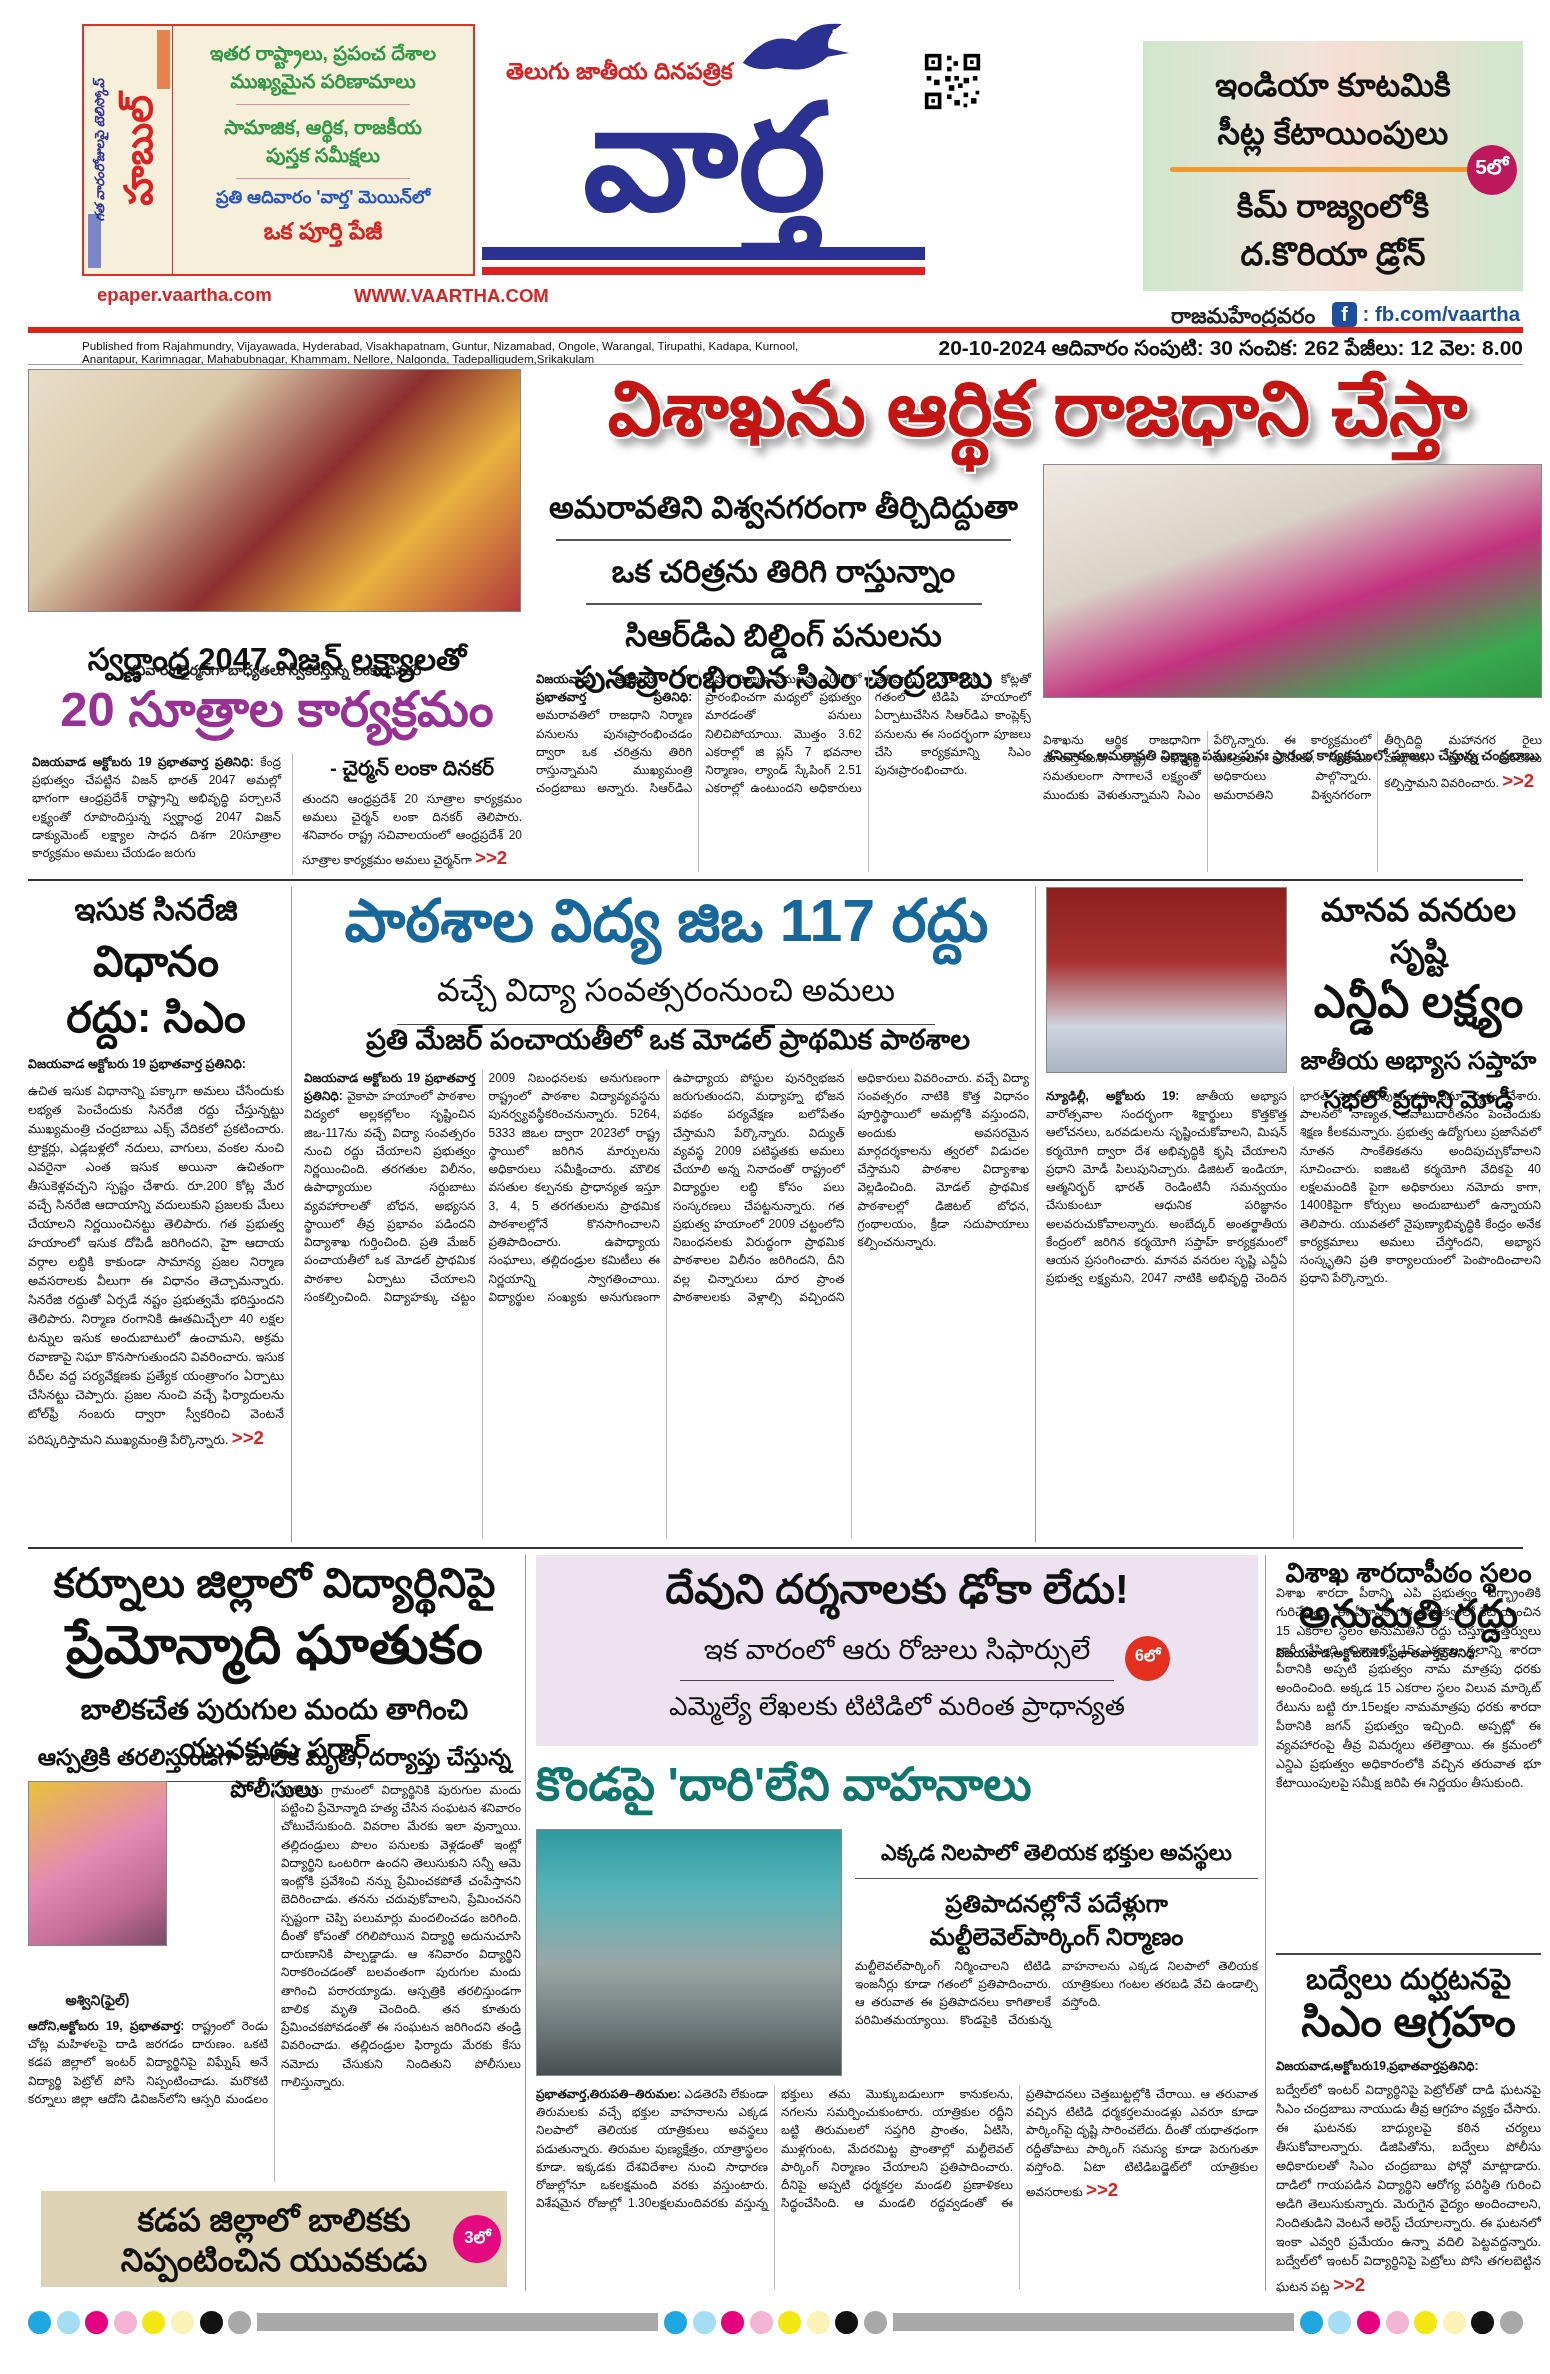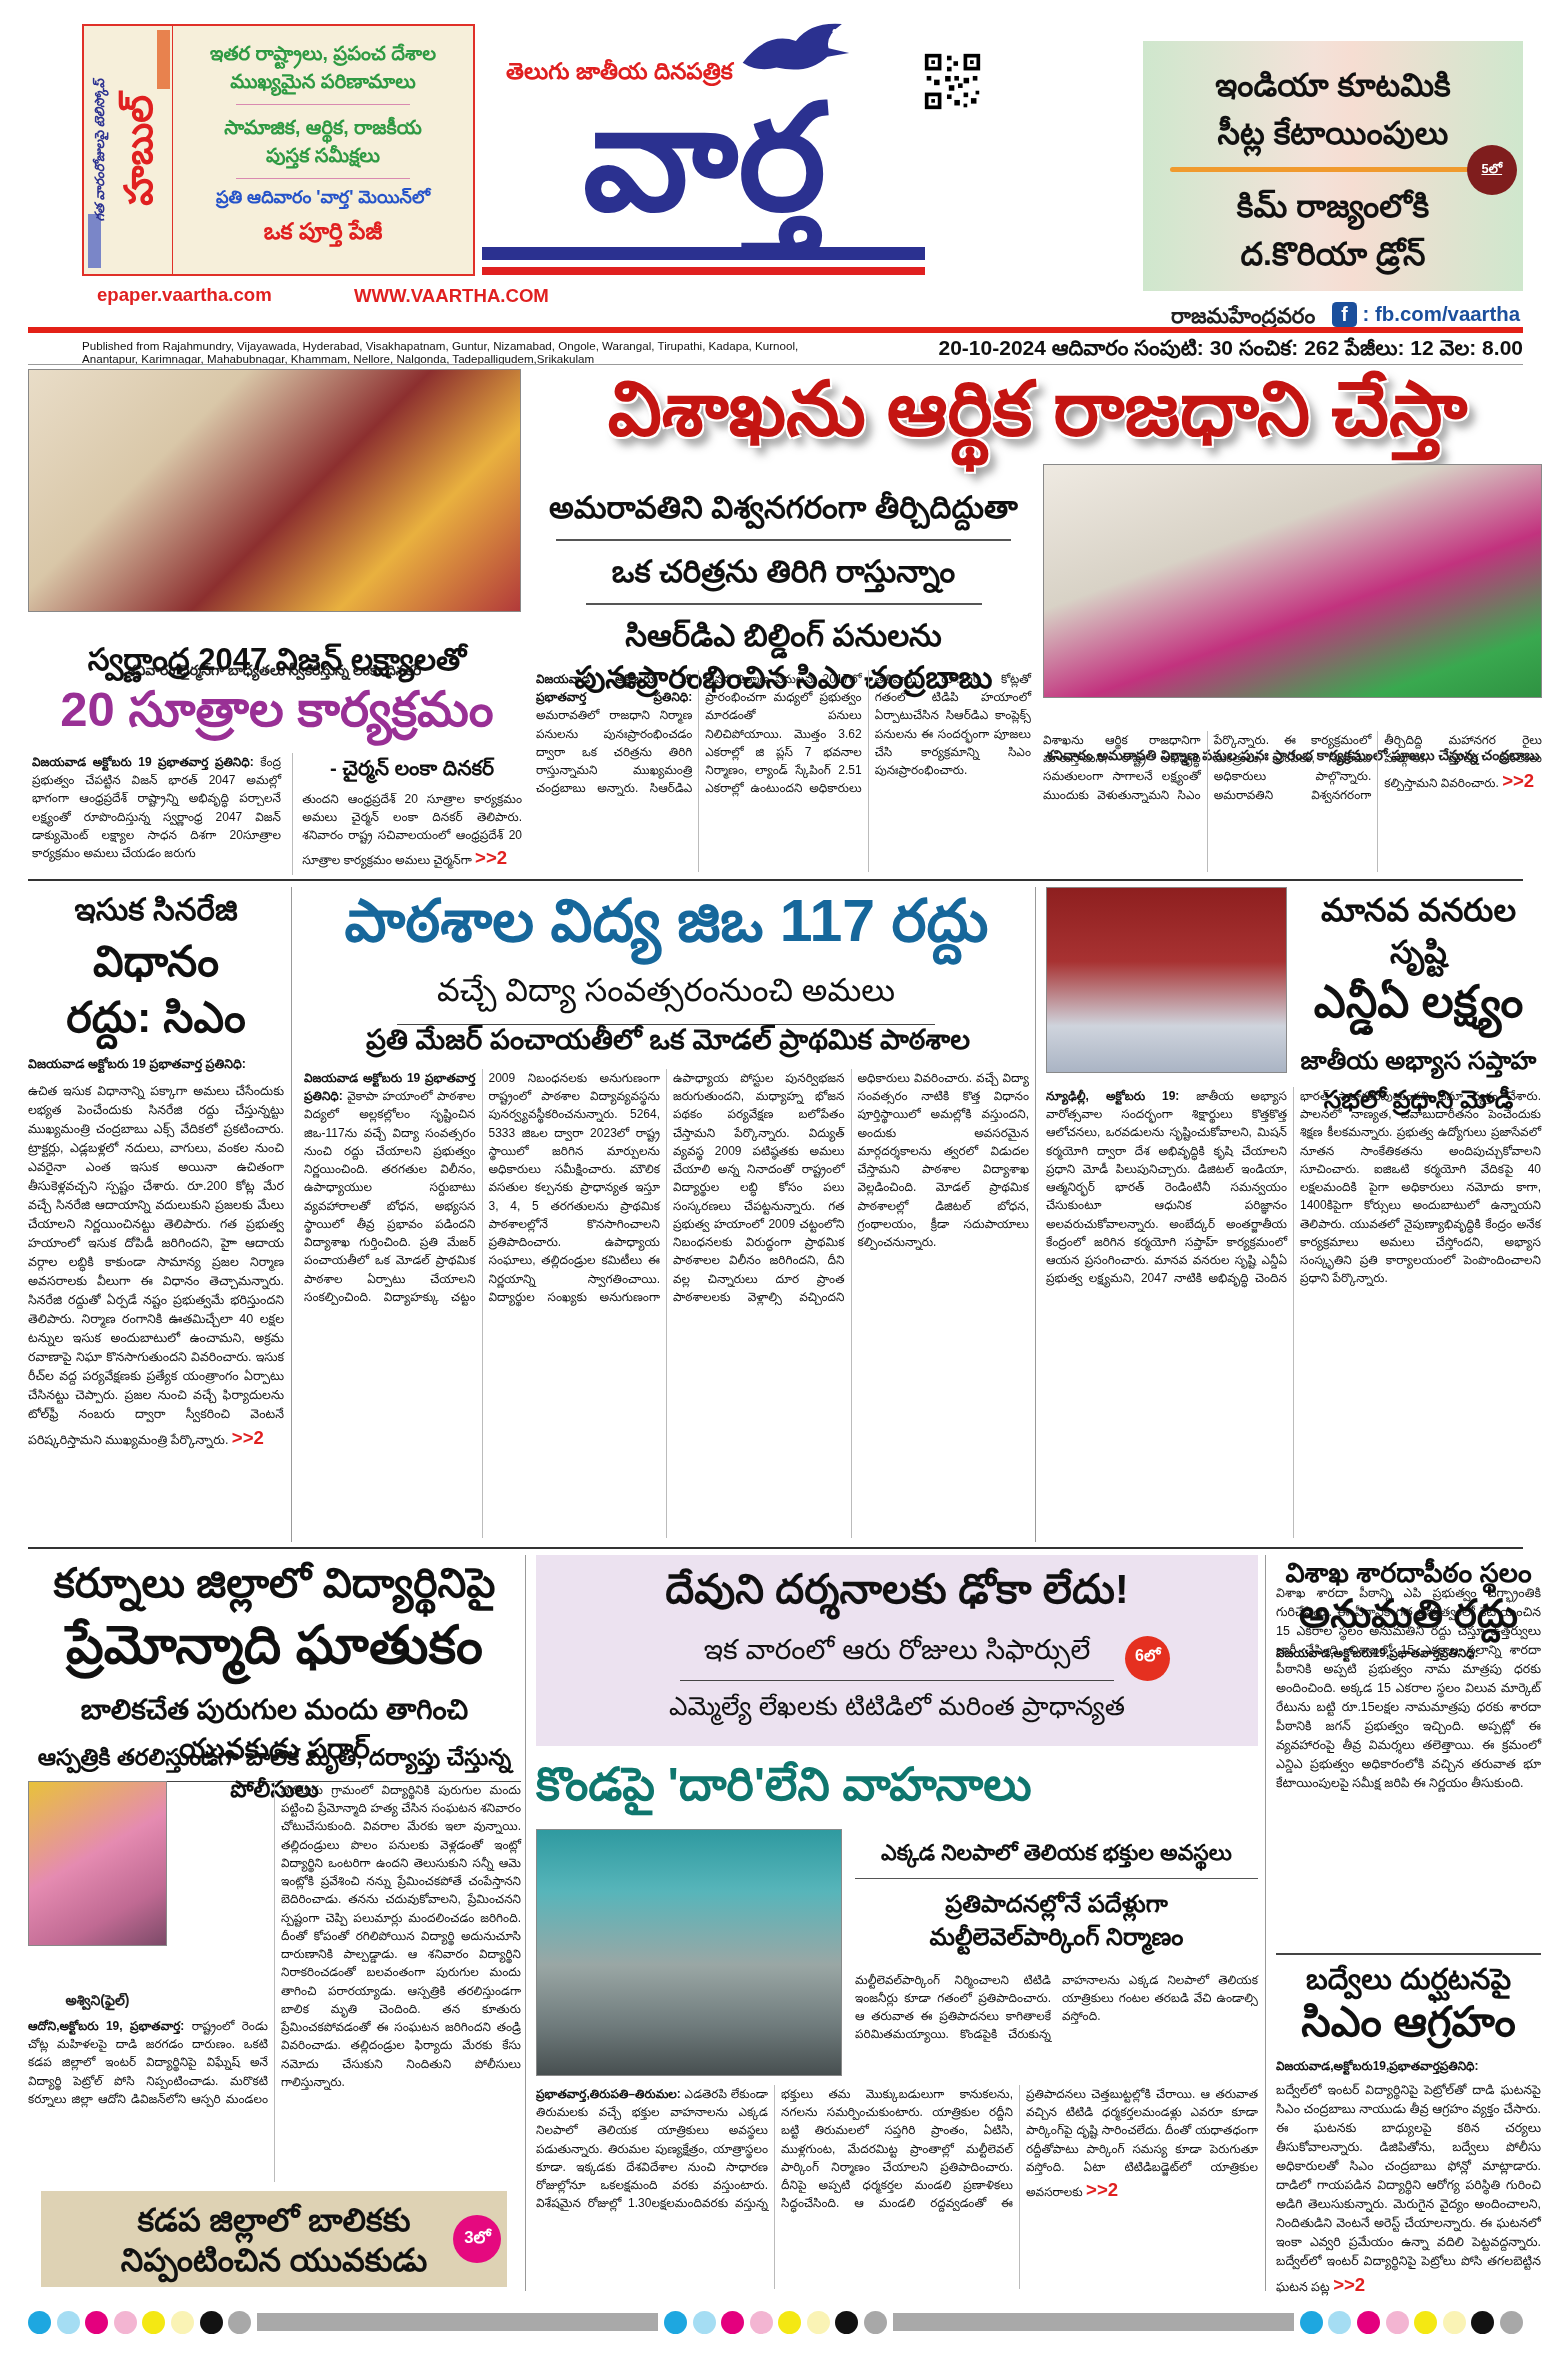--- a/index.html
+++ b/index.html
@@ -25,21 +25,21 @@
   .tagline { left:506px; top:58px; color:#e02020; font-size:23px; font-weight:bold; }
   .logo-text { left:482px; top:80px; width:445px; text-align:center; font-size:148px; line-height:1.05; font-weight:bold; color:#2b3190; }
   .logo-bar-blue { left:482px; top:247px; width:443px; height:13px; background:#2b3190; }
   .logo-bar-red { left:482px; top:267px; width:443px; height:8.3px; background:#e02020; }
   .qr { left:923px; top:52px; width:59px; height:59px; }
   .promo-right { left:1143px; top:41px; width:380px; height:250px; padding-top:20.4px; text-align:center;
     background:linear-gradient(90deg,#cfe7cd 0%,#f3e2d9 45%,#f6ddd2 55%,#cfe7cd 100%); }
   .pr-line { font-size:32px; font-weight:bold; color:#111; line-height:1.5; }
   .pr-rule { position:relative; width:86%; height:5.6px; background:#f09a2e; border-radius:2.8px; margin:9.3px auto; }
   .badge { display:flex; align-items:center; justify-content:center; border-radius:50%; color:#fff; font-weight:bold; }
-  .pr-badge { position:absolute; right:-20.4px; top:-22px; width:50px; height:50px; background:#7f1d1d; font-size:13px;text-decoration:underline; }
+  .pr-badge { position:absolute; right:-20.4px; top:-22px; width:50px; height:50px; background:#be185d; font-size:21px; }
   .edition { left:1171px; top:304px; font-size:21.3px; font-weight:bold; color:#222; }
   .fbline { left:1332px; top:302px; display:flex; align-items:center; gap:5.6px; }
   .fb-icon { width:25px; height:25px; background:#1b4f9c; color:#fff; border-radius:4.6px; font-weight:bold; font-size:19.5px; display:flex; align-items:center; justify-content:center; }
   .fb-text { font-size:20.4px; font-weight:bold; color:#1b4f9c; }
   .red-rule { left:28px; top:327px; width:1495px; height:5.6px; background:#e32017; }
   .pub-left { left:82px; top:339px; width:733px; font-size:11.6px; color:#111; }
   .pub-right { left:835px; top:336px; width:688px; text-align:right; font-size:21px; font-weight:bold; }
   .gray-rule { left:28px; top:364px; width:1495px; height:0.9px; background:#999; }
 
   
@@ -107,21 +107,21 @@
   
   .ttd-box { left:536px; top:1555px; width:722px; height:191px; background:#ece2f0; text-align:center; padding-top:11px; position:absolute; }
   .ttd-head { font-size:41px; font-weight:bold; }
   .ttd-d1 { font-size:28px; margin-top:11px; display:inline-block; border-bottom:1.9px solid #444; padding:0 24px 7.4px 24px; position:relative; }
   .ttd-badge { position:absolute; right:-56px; top:1.9px; width:45px; height:45px; background:#e53020; font-size:16px; }
   .ttd-d2 { font-size:26px; margin-top:9.3px; }
   .park-head { left:536px; top:1757px; width:722px; font-size:46px; font-weight:bold; color:#0f766e; }
   .park-side { left:855px; top:1840px; width:403px; text-align:center; }
   .ps-d1 { font-size:22px; font-weight:bold; border-bottom:0.9px solid #555; padding-bottom:7.4px; margin-bottom:7.4px; }
   .ps-d2 { font-size:24px; font-weight:bold; line-height:1.4; }
-  .ps-txt { font-size:12px; line-height:1.5; text-align:justify; margin-top:17px; column-count:2; column-gap:11px; }
+  .ps-txt { font-size:12px; line-height:1.5; text-align:justify; margin-top:3px; column-count:2; column-gap:11px; }
   .park-body { left:536px; top:2085px; width:722px; height:204px; }
 
   
   .sar-h1 { left:1276px; top:1558px; width:265px; text-align:center; font-size:27px; font-weight:bold; }
   .sar-h2 { left:1276px; top:1592px; width:265px; text-align:center; font-size:39px; font-weight:bold; }
   .sar-byline { left:1276px; top:1646px; width:265px; font-size:12px; font-weight:bold; }
   .sar-body { left:1276px; top:1584px; width:265px; height:280px; font-size:12.5px; }
   .mid-rule { left:1276px; top:1953px; width:265px; height:1.9px; background:#444; }
   .bad-h1 { left:1276px; top:1963px; width:265px; text-align:center; font-size:29px; font-weight:bold; }
   .bad-h2 { left:1276px; top:1998px; width:265px; text-align:center; font-size:42px; font-weight:bold; }

